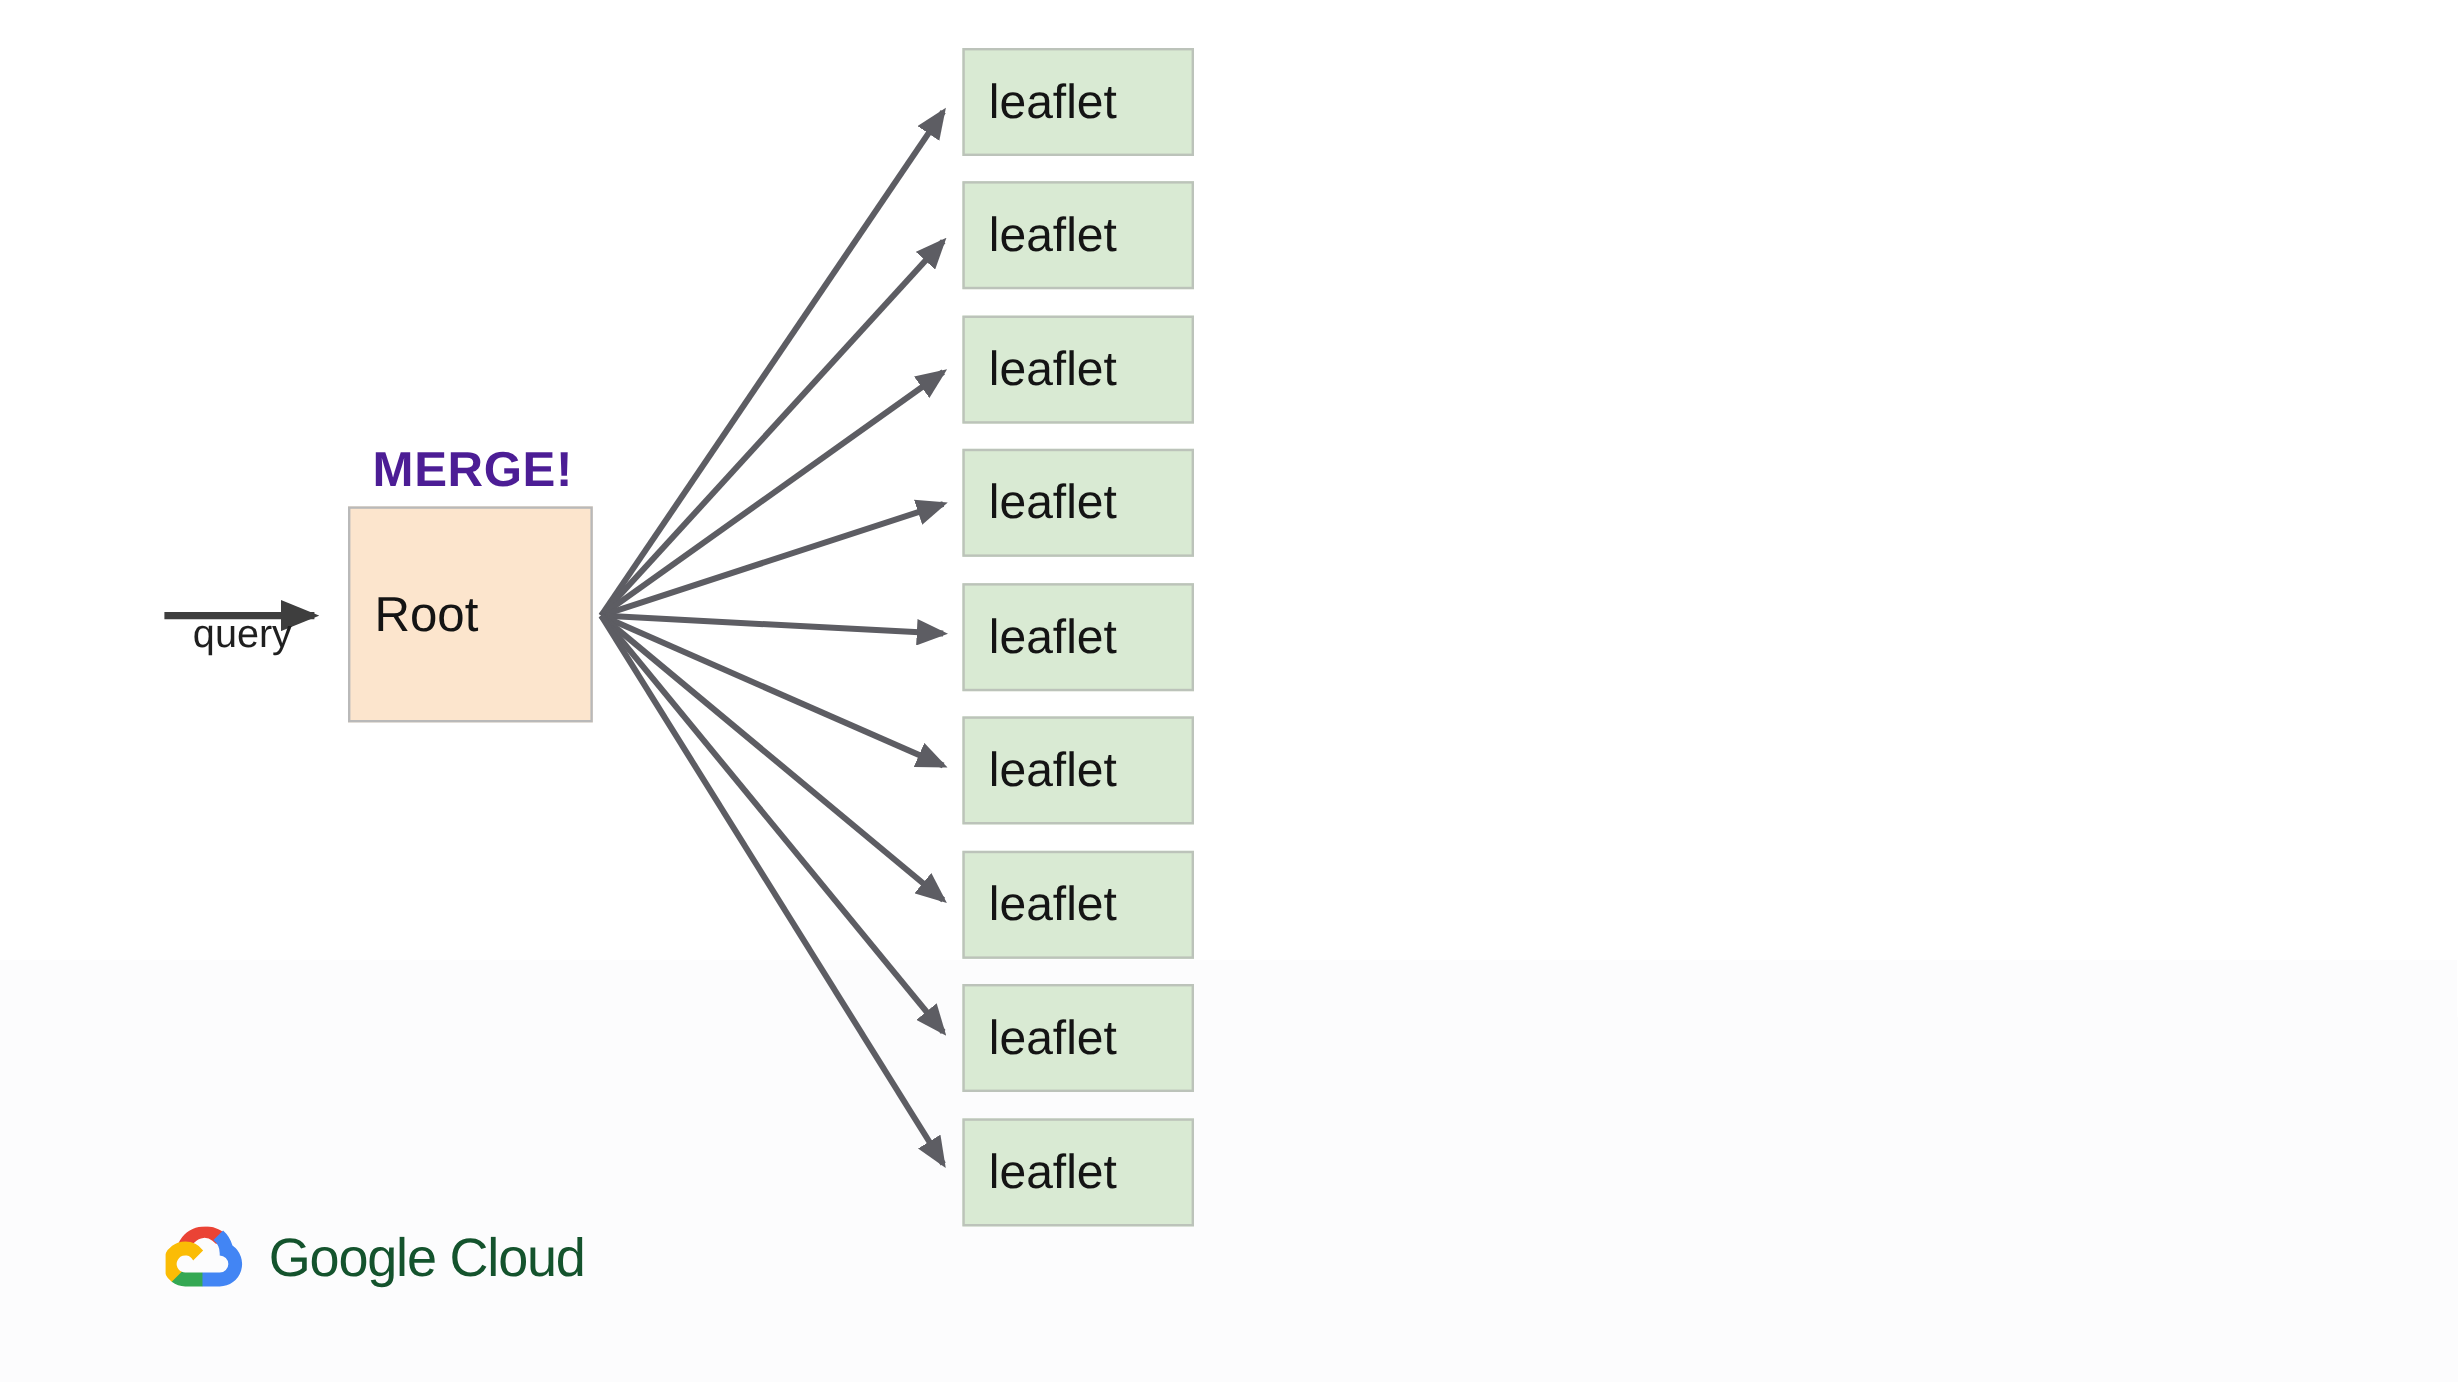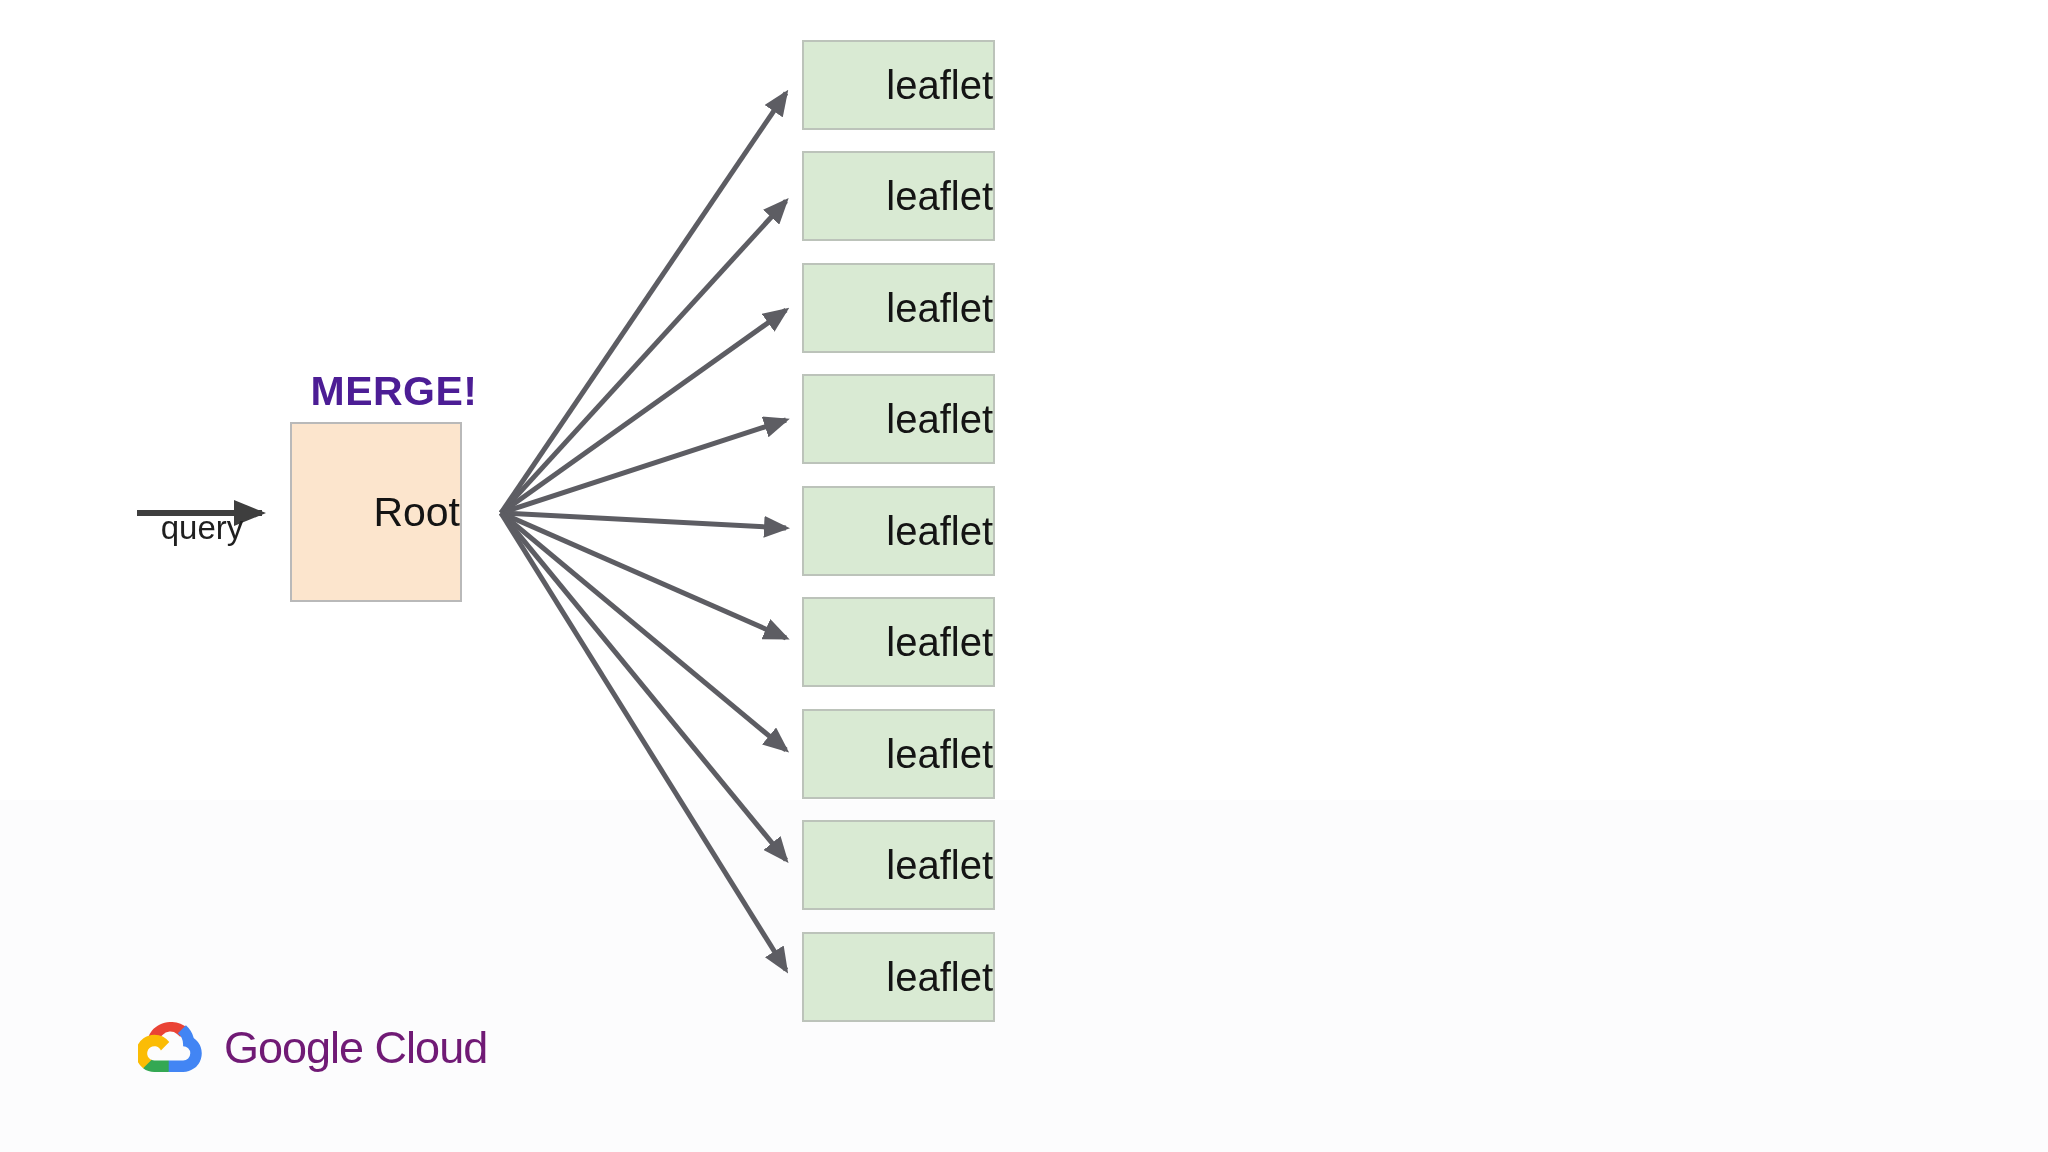--- a/index.html
+++ b/index.html
@@ -40,27 +40,28 @@
     text-align: center;
     font-size: 33px;
     color: #1f1f1f;
     margin-top: 38px;
   }
   .node {
     position: absolute;
     box-sizing: border-box;
     display: flex;
     align-items: center;
-    justify-content: flex-end;
+    justify-content: flex-start;
     font-size: 40px;
     color: #141414;
+    padding-left: 20px;
   }
   .root-box {
     left: 290px; top: 422px;
-    width: 172px; height: 180px;
+    width: 204px; height: 180px;
     background: #fce5cd;
     border: 2px solid #b9b9b9;
     font-size: 41px;
   }
   .leaflet-box {
     left: 802px;
     width: 193px; height: 90px;
     background: #d9ead3;
     border: 2px solid #bcc3ba;
   }
@@ -68,21 +69,21 @@
     position: absolute;
     left: 138px; top: 1020px;
     display: flex;
     align-items: center;
     gap: 20px;
   }
   .cloud-icon-svg { width: 66px; height: 53px; display: block; }
   .brand-text {
     font-size: 45px;
     letter-spacing: -1px;
-    color: #701a75;
+    color: #14532d;
     line-height: 56px;
     white-space: nowrap;
   }
 </style>
 </head>
 <body>
 
 <div id="canvas">
 
   <div class="bg-band"></div>

